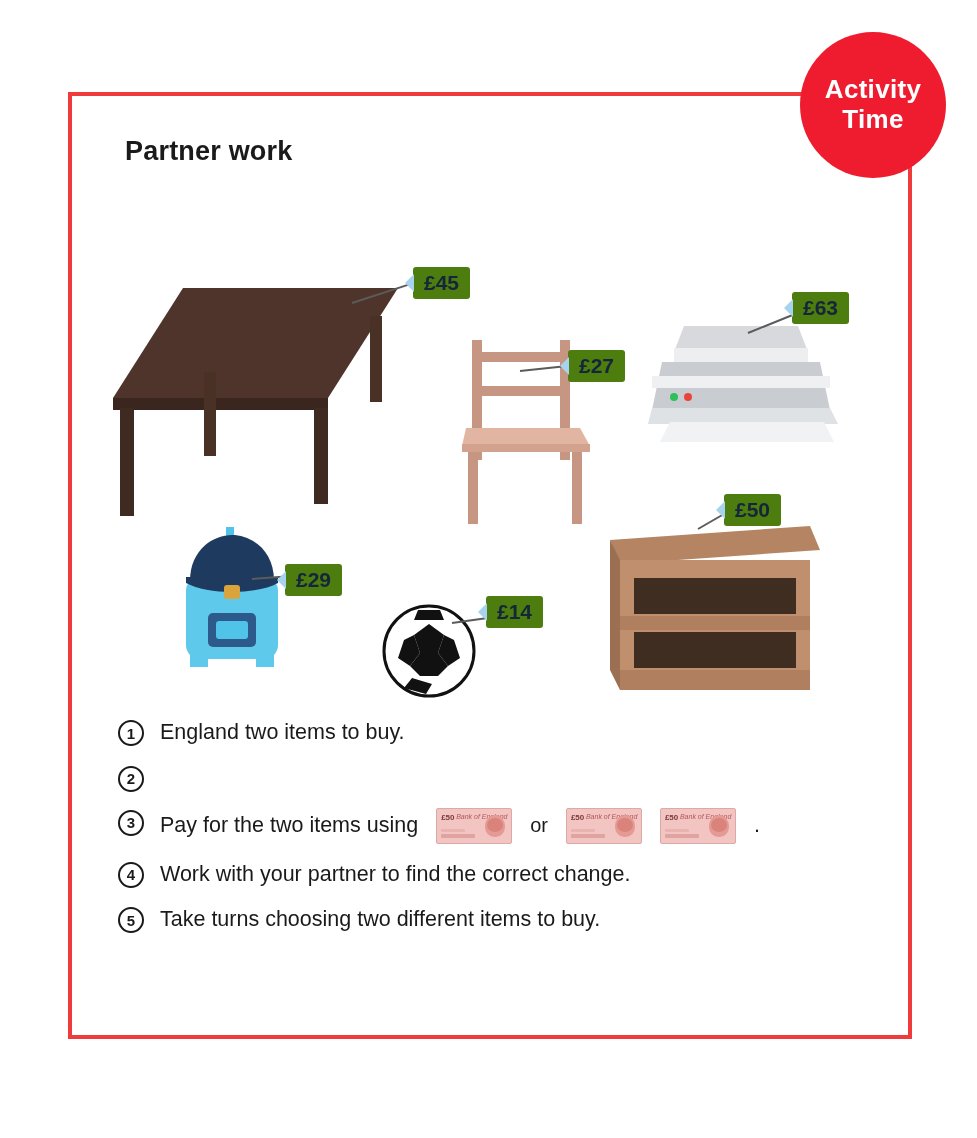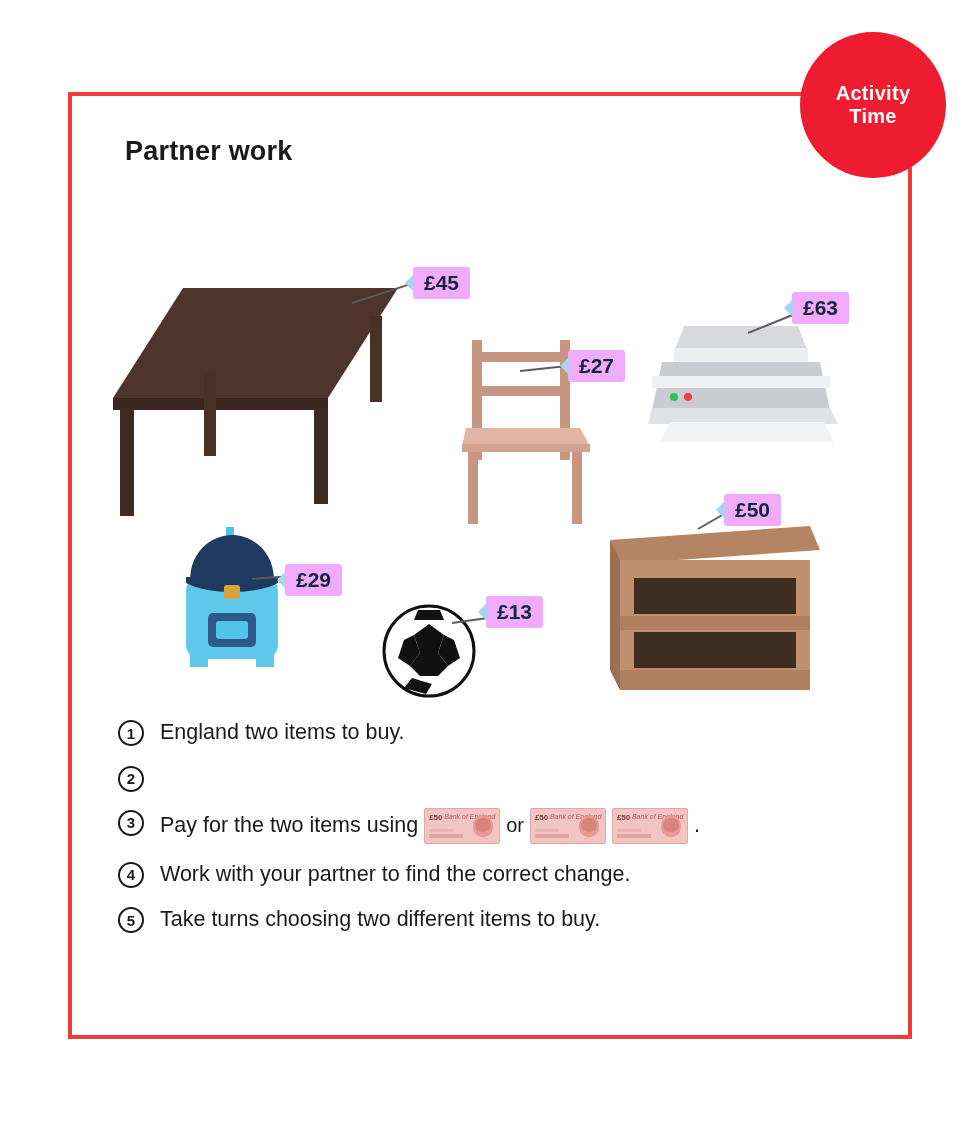--- a/index.html
+++ b/index.html
@@ -43,21 +43,21 @@
     height: 146px;
     border-radius: 50%;
     background: #ee1c2e;
     color: #ffffff;
     display: flex;
     flex-direction: column;
     align-items: center;
     justify-content: center;
     text-align: center;
     font-weight: bold;
-    font-size: 20px;
+    font-size: 26px;
     line-height: 1.14;
     letter-spacing: 0.3px;
     z-index: 10;
   }
 
   
   .title {
     position: absolute;
     left: 125px;
     top: 136px;
@@ -150,21 +150,21 @@
     position: absolute;
     width: 7px; height: 7px;
     border-radius: 50%;
     background: #d8b64a;
   }
   .moneybox .coin.s { width: 5px; height: 5px; background: #b9bcc0; }
 
   
   .tag {
     position: absolute;
-    background: #f0abfc;
+    background: #4d7c0f;
     color: #16263a;
     font-weight: bold;
     font-size: 21px;
     padding: 5px 11px 6px 11px;
     border-radius: 3px;
     line-height: 1;
     white-space: nowrap;
   }
   .tag::before {
     content: "";
@@ -215,21 +215,21 @@
   .step-text {
     margin-left: 16px;
     font-size: 21.5px;
     line-height: 1.38;
     color: #1a1a1a;
     max-width: 640px;
   }
   .step-text .inline-row {
     display: inline-flex;
     align-items: center;
-    gap: 6px;
+    gap: 18px;
     vertical-align: middle;
   }
 
   
   .note50 {
     display: inline-block;
     position: relative;
     width: 74px;
     height: 34px;
     background: #f2c4c2;
@@ -370,21 +370,21 @@
   <div class="leader" style="left:748px; top:332px; width:48px; transform: rotate(-22deg);"></div>
   <div class="tag" style="left:792px; top:292px;">£63</div>
 
   <div class="leader" style="left:698px; top:528px; width:30px; transform: rotate(-30deg);"></div>
   <div class="tag" style="left:724px; top:494px;">£50</div>
 
   <div class="leader" style="left:252px; top:578px; width:38px; transform: rotate(-4deg);"></div>
   <div class="tag" style="left:285px; top:564px;">£29</div>
 
   <div class="leader" style="left:452px; top:622px; width:36px; transform: rotate(-8deg);"></div>
-  <div class="tag" style="left:486px; top:596px;">£13</div>
+  <div class="tag" style="left:486px; top:596px;">£14</div>
 
   <div class="steps">
 
     <div class="step">
       <div class="step-num">1</div>
       <div class="step-text">England two items to buy.</div>
     </div>
 
     <div class="step">
       <div class="step-num">2</div>

